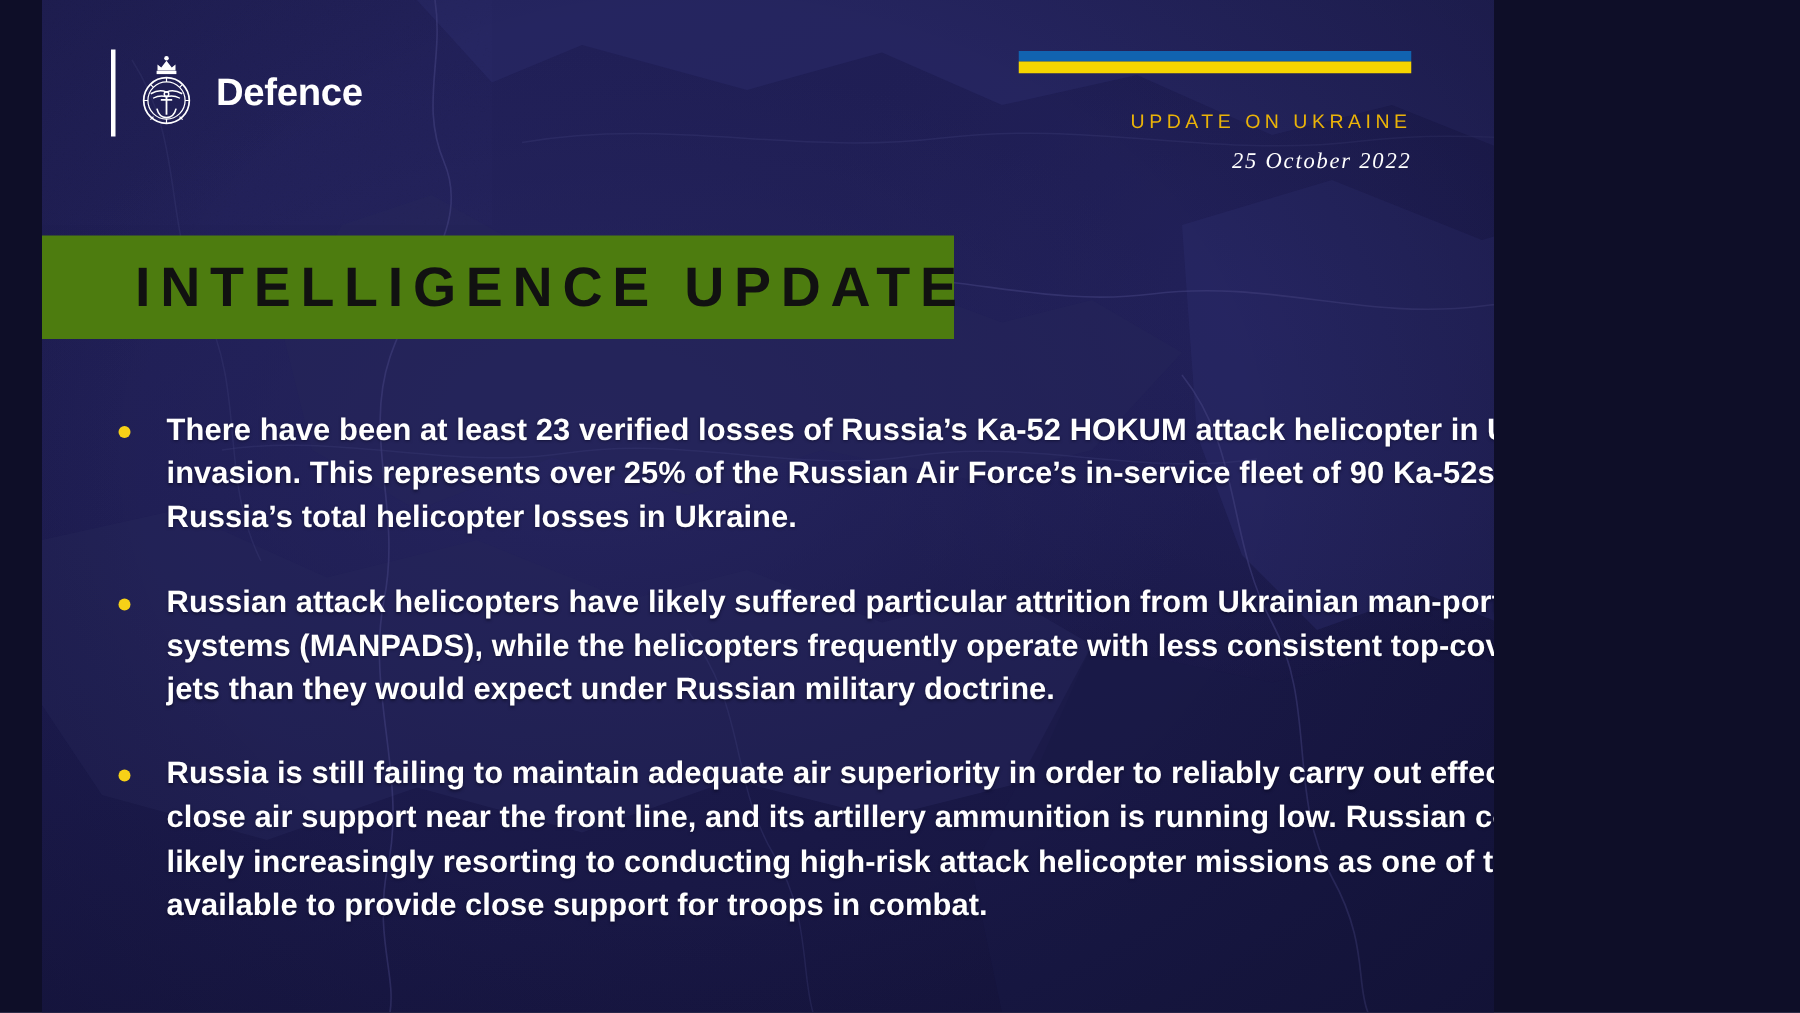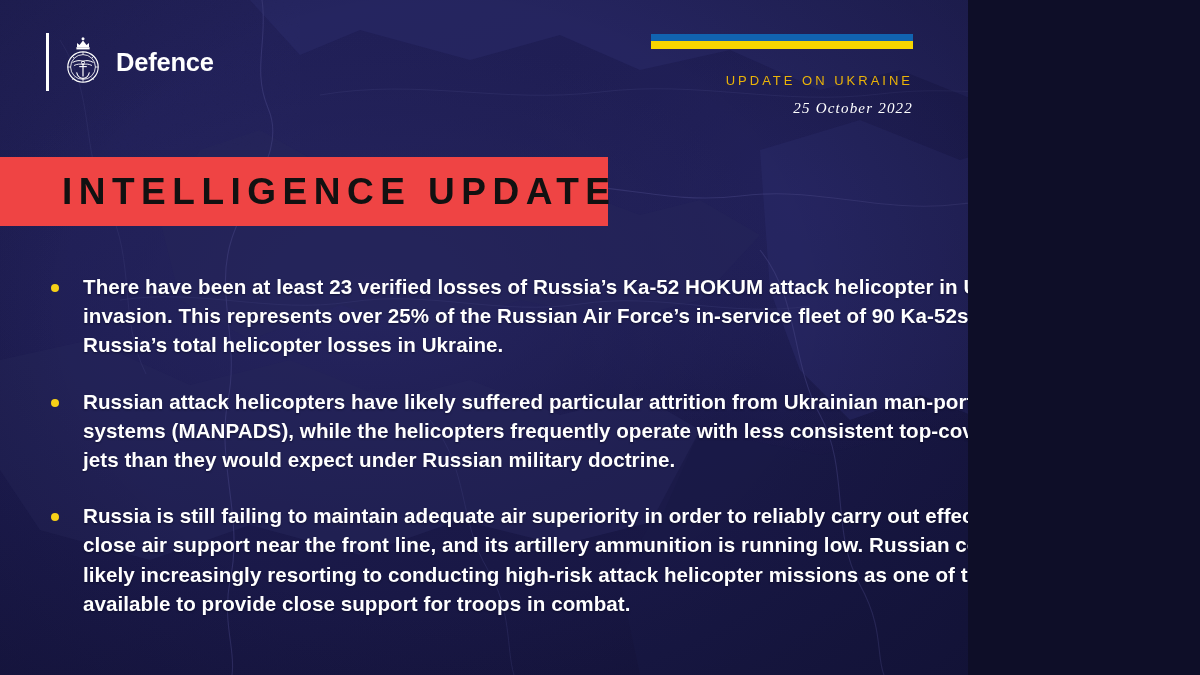--- a/index.html
+++ b/index.html
@@ -9,20 +9,21 @@
     background: #0e0e28;
   }
 
   #poster {
     position: relative;
     width: 968px;
     height: 675px;
     overflow: hidden;
     background: #1d1c50;
     font-family: "Liberation Sans", sans-serif;
+    margin-left: 28px;
     -webkit-font-smoothing: antialiased;
   }
 
   
   .bg-base {
     position: absolute;
     inset: 0;
     background:
       radial-gradient(ellipse 70% 60% at 38% 42%, #26255f 0%, rgba(38,37,95,0) 62%),
       radial-gradient(ellipse 55% 65% at 85% 30%, #22215a 0%, rgba(34,33,90,0) 60%),
@@ -151,21 +152,21 @@
     white-space: nowrap;
   }
 
   
   .banner {
     position: absolute;
     left: 0;
     top: 157px;
     width: 608px;
     height: 69px;
-    background: #ef4444;
+    background: #4d7c0f;
     display: flex;
     align-items: center;
   }
 
   .banner-text {
     color: #111111;
     font-size: 37px;
     font-weight: 700;
     letter-spacing: 6.5px;
     padding-left: 62px;

